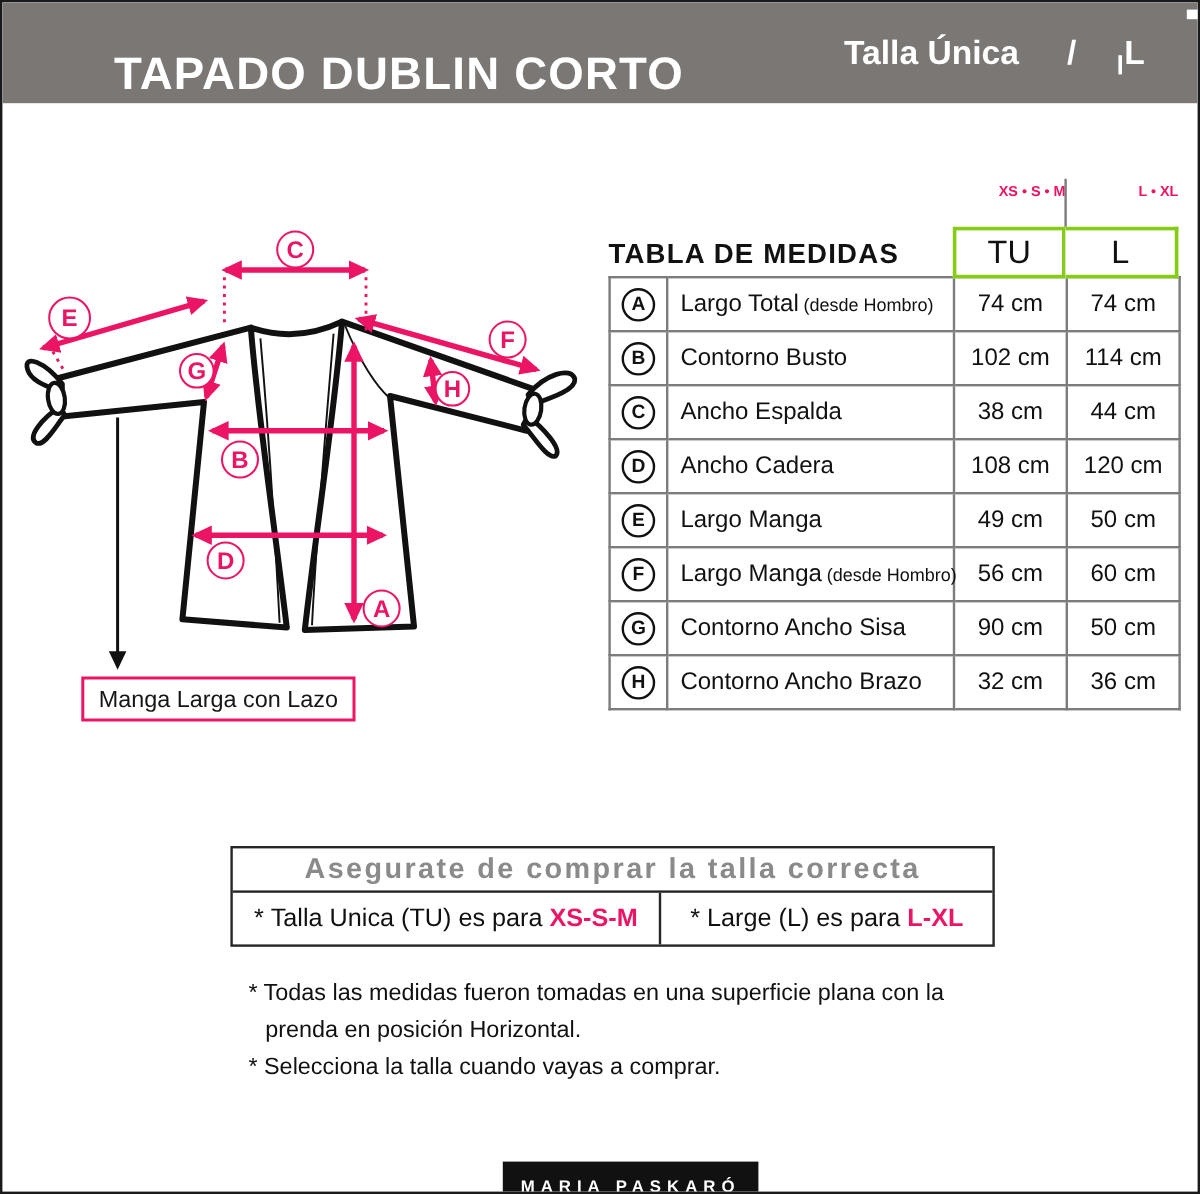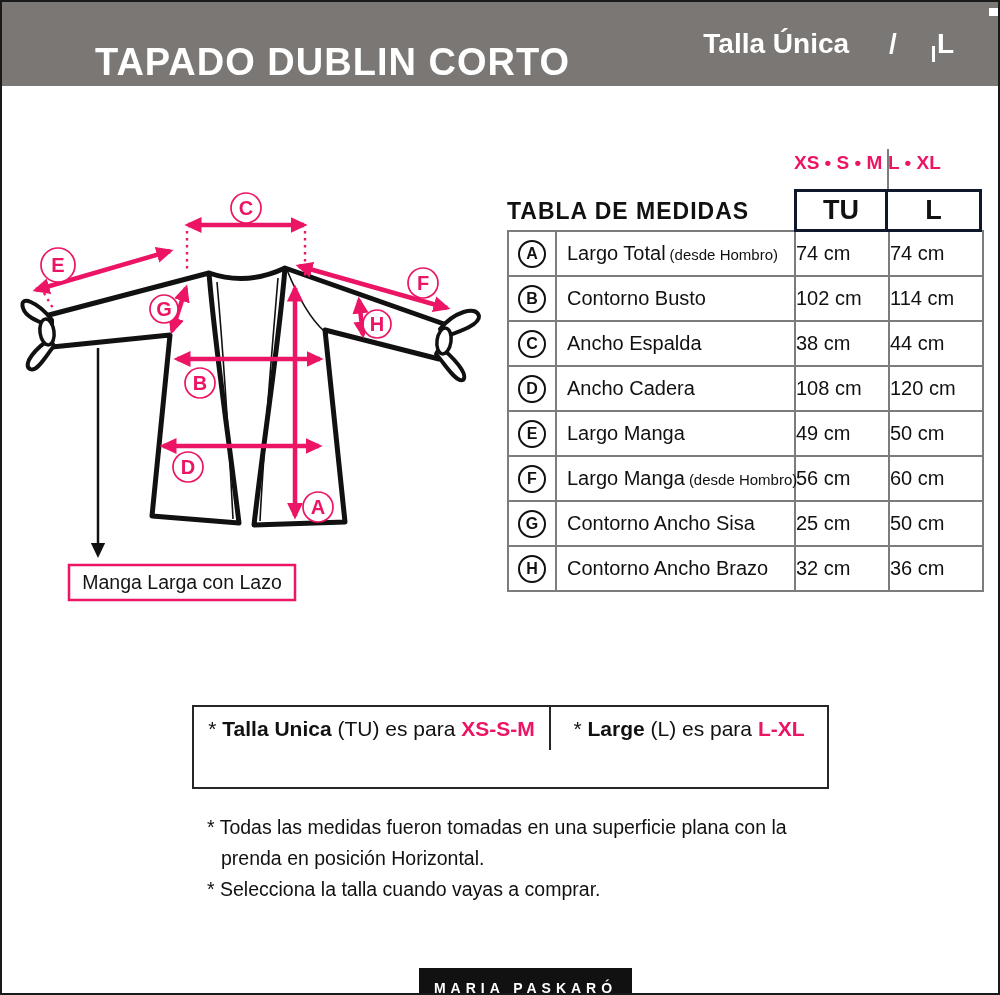--- a/index.html
+++ b/index.html
@@ -22,39 +22,39 @@
     font-size:28px; font-weight:bold;
   }
   .white-mark { position:absolute; background:#fff; }
   
   .tbl-title {
     position:absolute; left:505px; top:196px; font-size:23px; font-weight:bold;
     letter-spacing:1px; white-space:nowrap;
   }
   .grp-labels { position:absolute; left:792px; top:150px; width:188px; display:flex; }
   .grp-labels .grp {
-    width:94px; text-align:left; font-size:19px; font-weight:bold; color:#ec1464;
+    width:94px; text-align:right; font-size:12px; font-weight:bold; color:#ec1464;
     white-space:nowrap;
   }
   .grp-divider { position:absolute; left:885px; top:147px; width:2px; height:41px; background:#7c7c7c; }
   .head-cells { position:absolute; left:792px; top:187px; display:flex; z-index:2; }
   .head-cells .hc {
-    width:94px; height:43px; border:3px solid #0f172a; background:#fff;
+    width:94px; height:43px; border:3px solid #84cc16; background:#fff;
     display:flex; align-items:center; justify-content:center;
-    font-size:27px; font-weight:bold;
+    font-size:27px; font-weight:normal;
   }
   .head-cells .hc + .hc { border-left:0; }
   table.meas {
     position:absolute; left:505px; top:228px; width:475px;
     border-collapse:collapse; table-layout:fixed;
   }
   table.meas td { border:2px solid #7c7c7c; height:45px; font-size:20px; vertical-align:middle; }
   td.c-letter { text-align:center; }
   td.c-label { padding-left:10px; white-space:nowrap; }
-  td.c-val { text-align:left;margin-left:40px; }
+  td.c-val { text-align:center;margin-left:40px; }
   .circ {
     display:inline-flex; width:28px; height:28px; border:2px solid #111; border-radius:50%;
     align-items:center; justify-content:center; font-size:16px; font-weight:bold;
   }
   .note { font-size:15px; margin-left:4px; }
   
   svg.diagram { position:absolute; left:0; top:90px; }
   svg.diagram text { font-family:"Liberation Sans", sans-serif; }
   .arrow-letter { font-size:20px; font-weight:bold; fill:#ec1464; text-anchor:middle; }
   
@@ -67,21 +67,21 @@
     justify-content:center; color:#8a8a8a; font-size:24px; font-weight:bold; letter-spacing:2px;
     white-space:nowrap;
   }
   .note-box .nb-row { display:flex; height:43px; }
   .note-box .nb-cell {
     display:flex; align-items:center; justify-content:center; font-size:21px; white-space:pre;
   }
   .note-box .nb-cell.left  { width:355px; }
   .note-box .nb-cell.right { flex:1; border-left:2px solid #262626; }
   .pink { color:#ec1464; font-weight:bold; }
-  .nb-bold { font-weight:bold; }
+  .nb-bold { font-weight:normal; }
   
   .footnotes { position:absolute; left:205px; top:810px; width:660px; font-size:19.5px; line-height:31px; }
   .footnotes .indent { padding-left:14px; }
   
   .brand {
     position:absolute; left:417px; top:966px; width:213px; height:40px; background:#111;
     color:#fff; display:flex; align-items:center; justify-content:center;
     font-size:14px; font-weight:bold; letter-spacing:5px; white-space:nowrap;
   }
 </style>
@@ -219,33 +219,34 @@
       </tr>
       <tr>
         <td class="c-letter"><span class="circ">F</span></td>
         <td class="c-label"><span>Largo Manga</span><span class="note">(desde Hombro)</span></td>
         <td class="c-val">56 cm</td>
         <td class="c-val">60 cm</td>
       </tr>
       <tr>
         <td class="c-letter"><span class="circ">G</span></td>
         <td class="c-label"><span>Contorno Ancho Sisa</span><span class="note"></span></td>
-        <td class="c-val">25 cm</td>
+        <td class="c-val">90 cm</td>
         <td class="c-val">50 cm</td>
       </tr>
       <tr>
         <td class="c-letter"><span class="circ">H</span></td>
         <td class="c-label"><span>Contorno Ancho Brazo</span><span class="note"></span></td>
         <td class="c-val">32 cm</td>
         <td class="c-val">36 cm</td>
       </tr>
     </tbody>
   </table>
 
   <div class="note-box">
+    <div class="nb-title">Asegurate de comprar la talla correcta</div>
     <div class="nb-row">
       <div class="nb-cell left">
         <span>* </span><span class="nb-bold">Talla Unica</span><span> (TU) es para </span><span class="pink">XS-S-M</span>
       </div>
       <div class="nb-cell right">
         <span>* </span><span class="nb-bold">Large</span><span> (L) es para </span><span class="pink">L-XL</span>
       </div>
     </div>
   </div>
 

